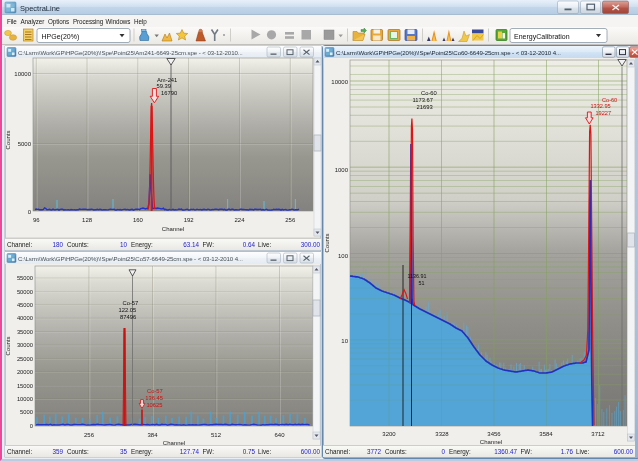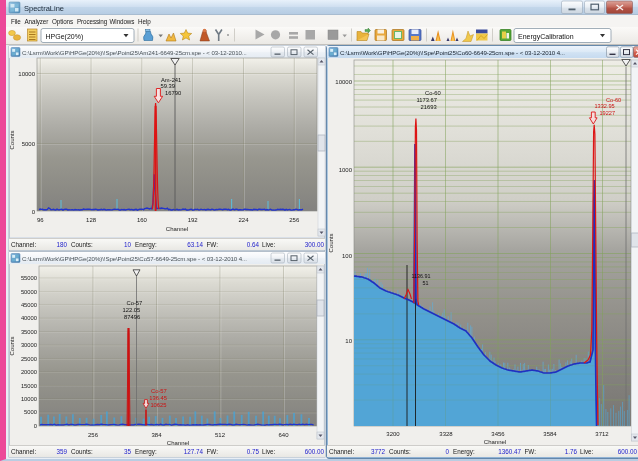--- a/index.html
+++ b/index.html
@@ -1,15 +1,15 @@
 <!DOCTYPE html>
 <html><head><meta charset="utf-8"><style>
 * { margin:0; padding:0; box-sizing:border-box; }
 html,body { width:638px; height:461px; overflow:hidden; background:#e9eef5; font-family:"Liberation Sans", sans-serif; }
-#wrap { position:relative; width:638px; height:461px; border-left:6px solid #ec4899; border-right:2px solid #b9cde2; border-bottom:2px solid #b9cde2; }
+#wrap { position:relative; width:638px; height:461px; border-left:2px solid #ec4899; border-right:2px solid #b9cde2; border-bottom:2px solid #b9cde2; }
 svg { position:absolute; left:0; top:0; }
 #mdi { top:0; }
 text { font-family:"Liberation Sans", sans-serif; }
 </style></head>
 <body>
 <div id="wrap">
     <svg id="mdi" width="638" height="461" viewBox="0 0 638 461">
       <defs>
         <linearGradient id="gTitleInact" x1="0" y1="0" x2="0" y2="1">
           <stop offset="0" stop-color="#fdfdfe"></stop>

